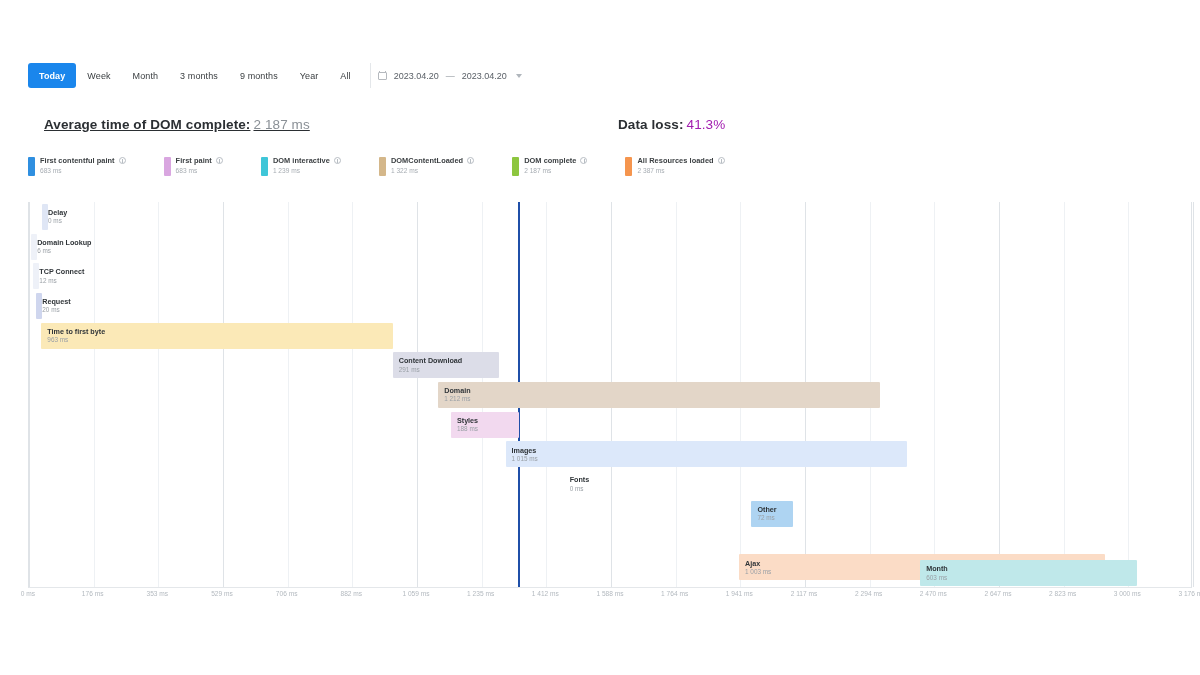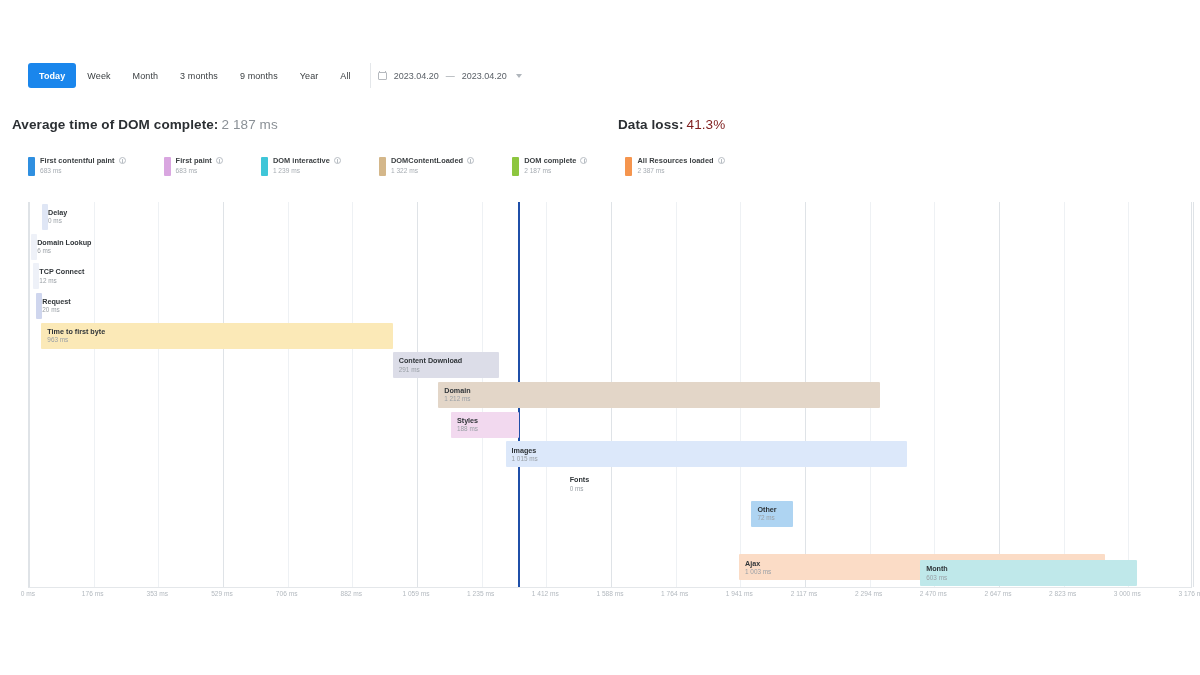--- a/index.html
+++ b/index.html
@@ -66,24 +66,24 @@
   }
 
   
   .stat {
     position: absolute; top: 117px;
     font-size: 13.5px;
     font-weight: 700;
     letter-spacing: .1px;
     white-space: nowrap;
   }
-  .stat.left  { left: 12px; }
+  .stat.left  { left: 44px; text-decoration: underline; }
   .stat.right { left: 618px; }
   .stat .val { font-weight: 400; color: #8a9096; margin-left: 3px; }
-  .stat.right .val { color: #7f1d1d; }
+  .stat.right .val { color: #a21caf; }
 
   
   .legend {
     position: absolute; left: 28px; top: 156px;
     display: flex; align-items: flex-start;
     gap: 38px;
   }
   .legend-item { display: flex; align-items: flex-start; gap: 5px; }
   .swatch {
     width: 7px; height: 19px; border-radius: 1px; flex: none; margin-top: 1px;

